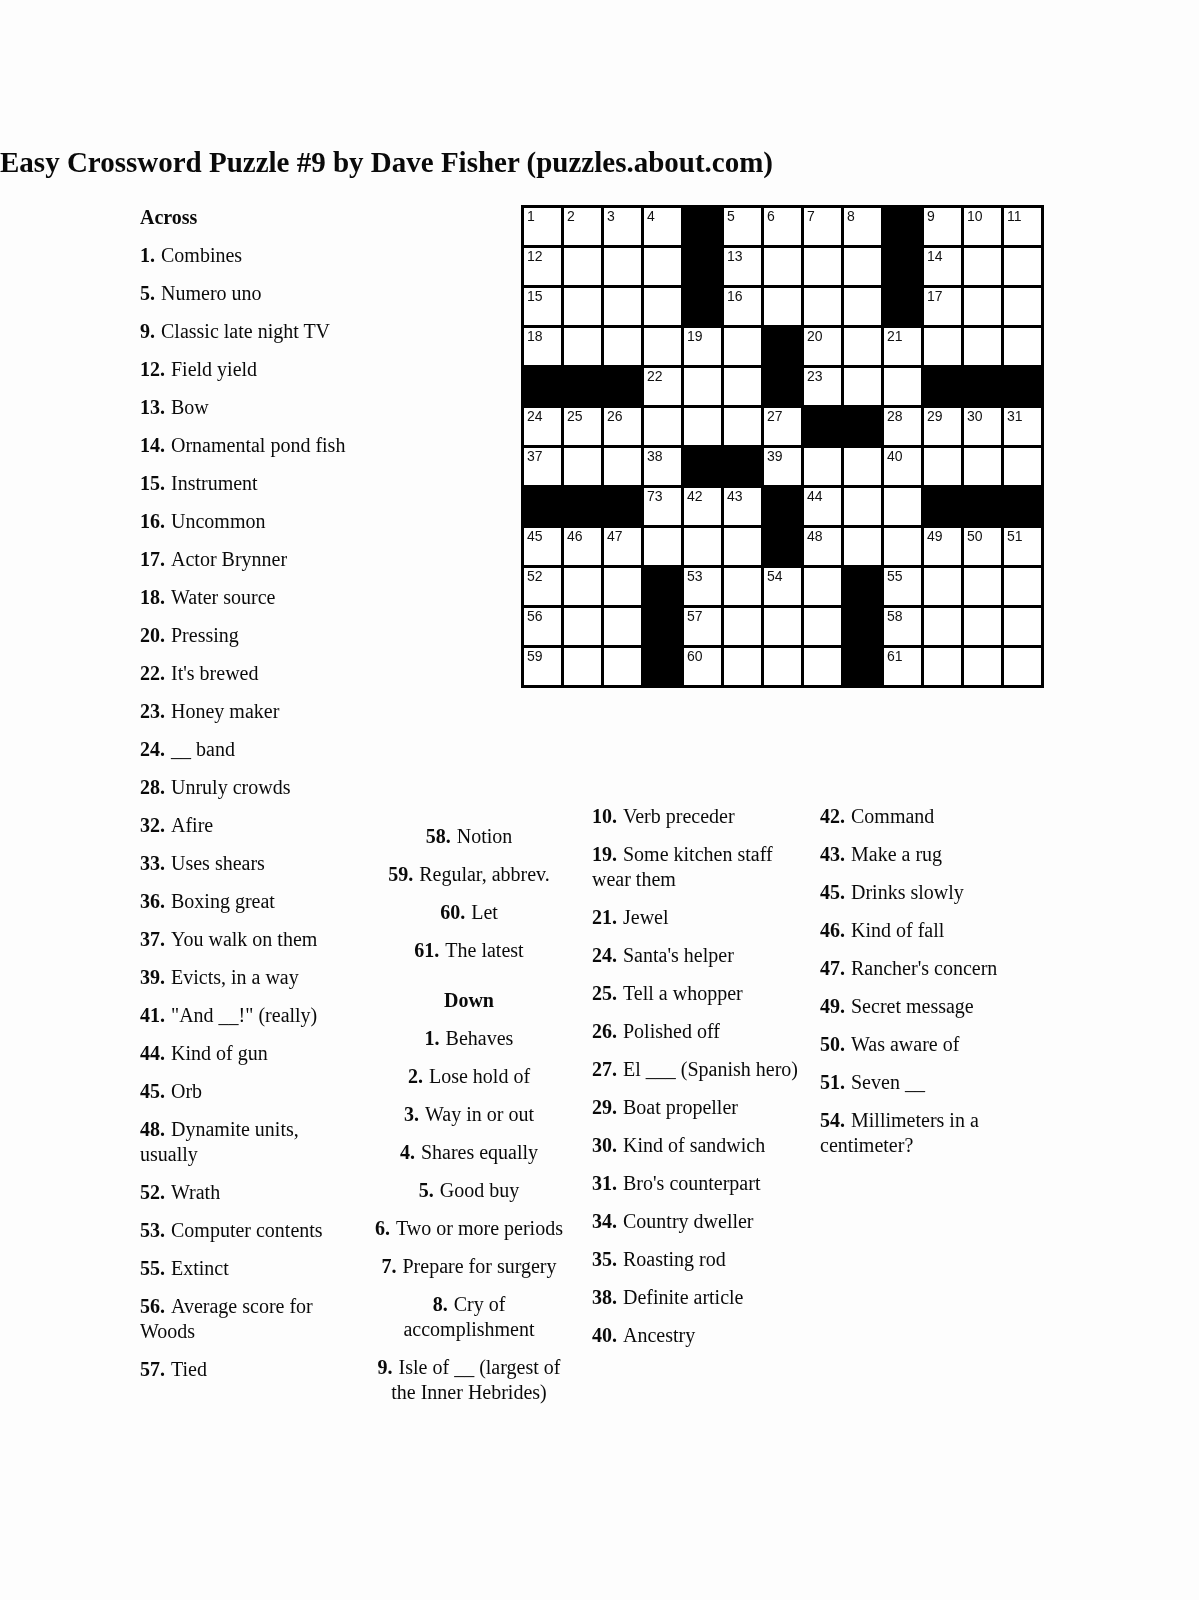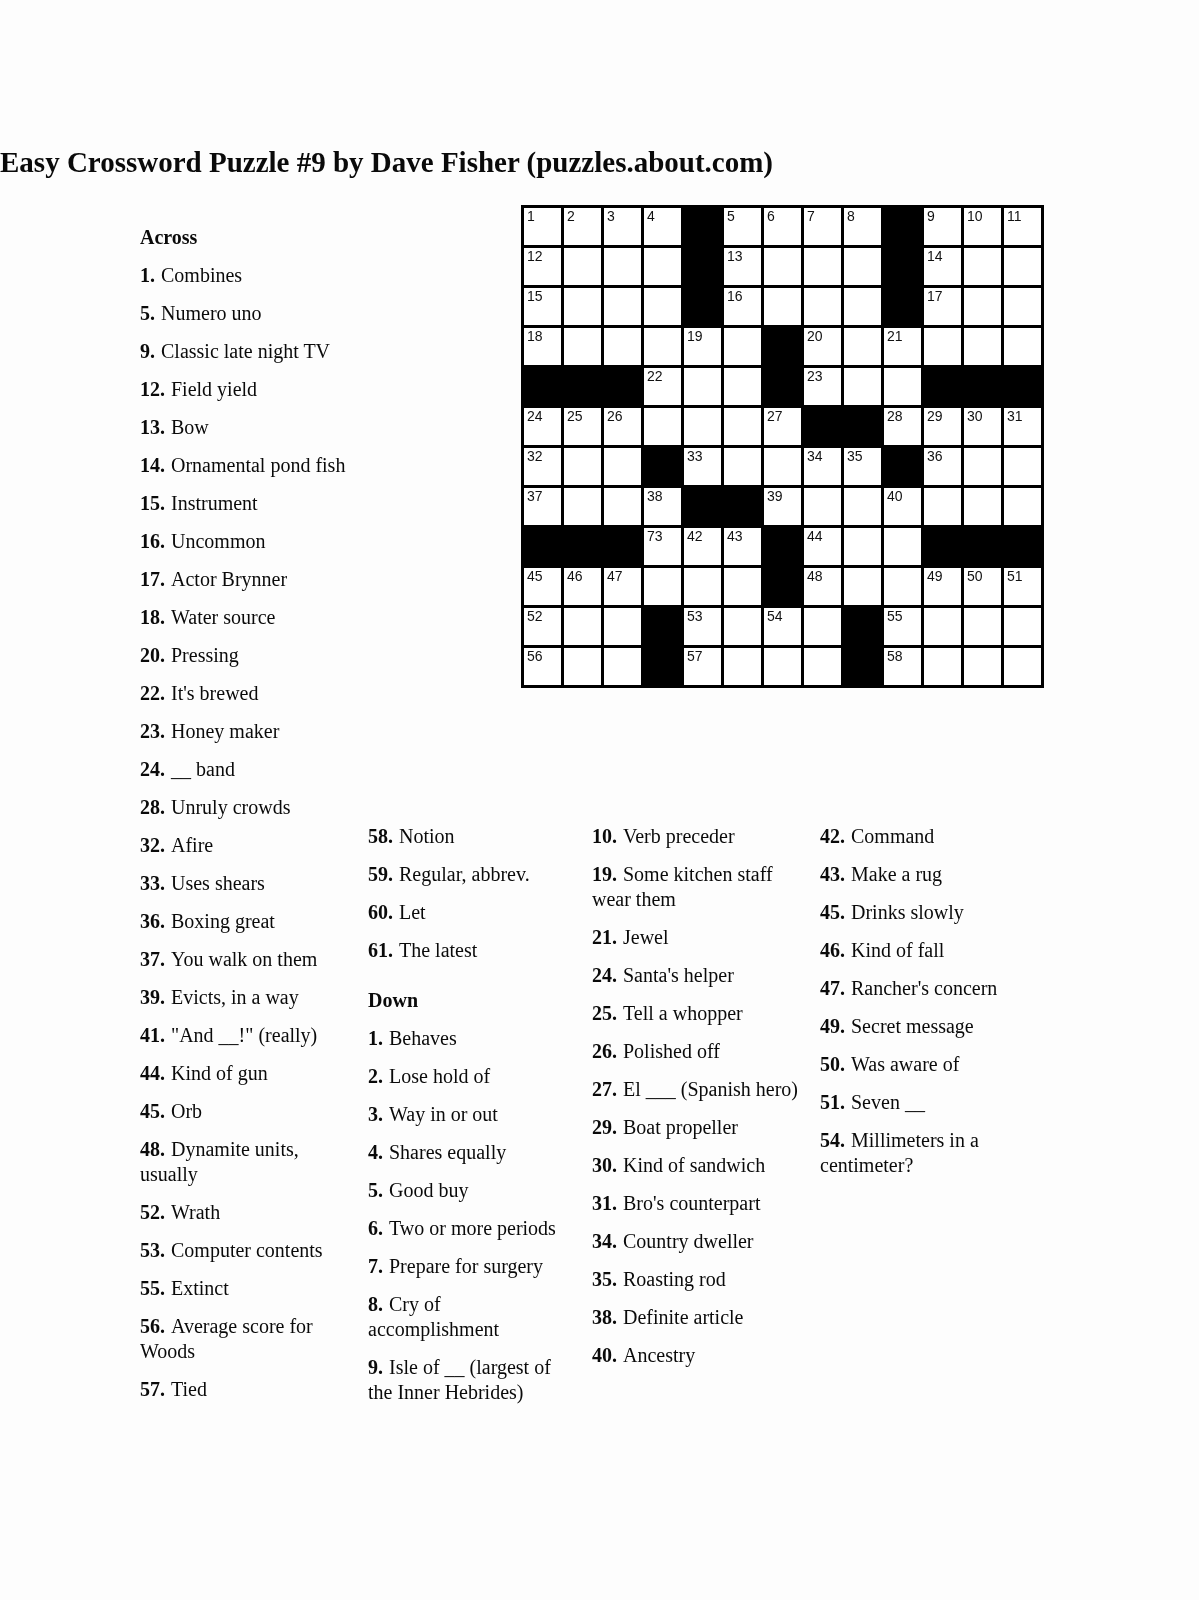--- a/index.html
+++ b/index.html
@@ -41,23 +41,23 @@
   .cellnum{
     display:block;
     font-family:"Liberation Sans", sans-serif;
     font-size:14px;
     line-height:15px;
     padding:1px 0 0 3px;
     color:#111;
     user-select:none;
   }
   
-  .clue-col{position:absolute;margin-top:20px;}
+  .clue-col{position:absolute;}
   #col-0{left:140px;top:205px;width:216px;}
-  #col-1{left:368px;top:804px;width:202px;}
+  #col-1{left:368px;top:824px;width:202px;text-align:center;}
   #col-2{left:592px;top:804px;width:212px;}
   #col-3{left:820px;top:804px;width:200px;}
   .clue, .clue-header{
     font-size:20px;
     line-height:25px;
     margin:0 0 13px 0;
   }
   .clue-header{font-weight:bold;}
   .clue-header:not(:first-child){margin-top:25px;font-family:Liberation Serif, serif;}
   .clue b{margin-right:6px;}
@@ -218,45 +218,20 @@
             </td>
             <td>
               <span class="cellnum">30</span>
             </td>
             <td>
               <span class="cellnum">31</span>
             </td>
           </tr>
           <tr>
             <td>
-              <span class="cellnum">32</span>
-            </td>
-            <td></td>
-            <td></td>
-            <td class="black"></td>
-            <td>
-              <span class="cellnum">33</span>
-            </td>
-            <td></td>
-            <td></td>
-            <td>
-              <span class="cellnum">34</span>
-            </td>
-            <td>
-              <span class="cellnum">35</span>
-            </td>
-            <td class="black"></td>
-            <td>
-              <span class="cellnum">36</span>
-            </td>
-            <td></td>
-            <td></td>
-          </tr>
-          <tr>
-            <td>
               <span class="cellnum">37</span>
             </td>
             <td></td>
             <td></td>
             <td>
               <span class="cellnum">38</span>
             </td>
             <td class="black"></td>
             <td class="black"></td>
             <td>
@@ -355,20 +330,41 @@
             <td class="black"></td>
             <td>
               <span class="cellnum">57</span>
             </td>
             <td></td>
             <td></td>
             <td></td>
             <td class="black"></td>
             <td>
               <span class="cellnum">58</span>
+            </td>
+            <td></td>
+            <td></td>
+            <td></td>
+          </tr>
+          <tr>
+            <td>
+              <span class="cellnum">59</span>
+            </td>
+            <td></td>
+            <td></td>
+            <td class="black"></td>
+            <td>
+              <span class="cellnum">60</span>
+            </td>
+            <td></td>
+            <td></td>
+            <td></td>
+            <td class="black"></td>
+            <td>
+              <span class="cellnum">61</span>
             </td>
             <td></td>
             <td></td>
             <td></td>
           </tr>
         </tbody>
     </table>
   </div>
 
   <div id="col-0" class="clue-col">

